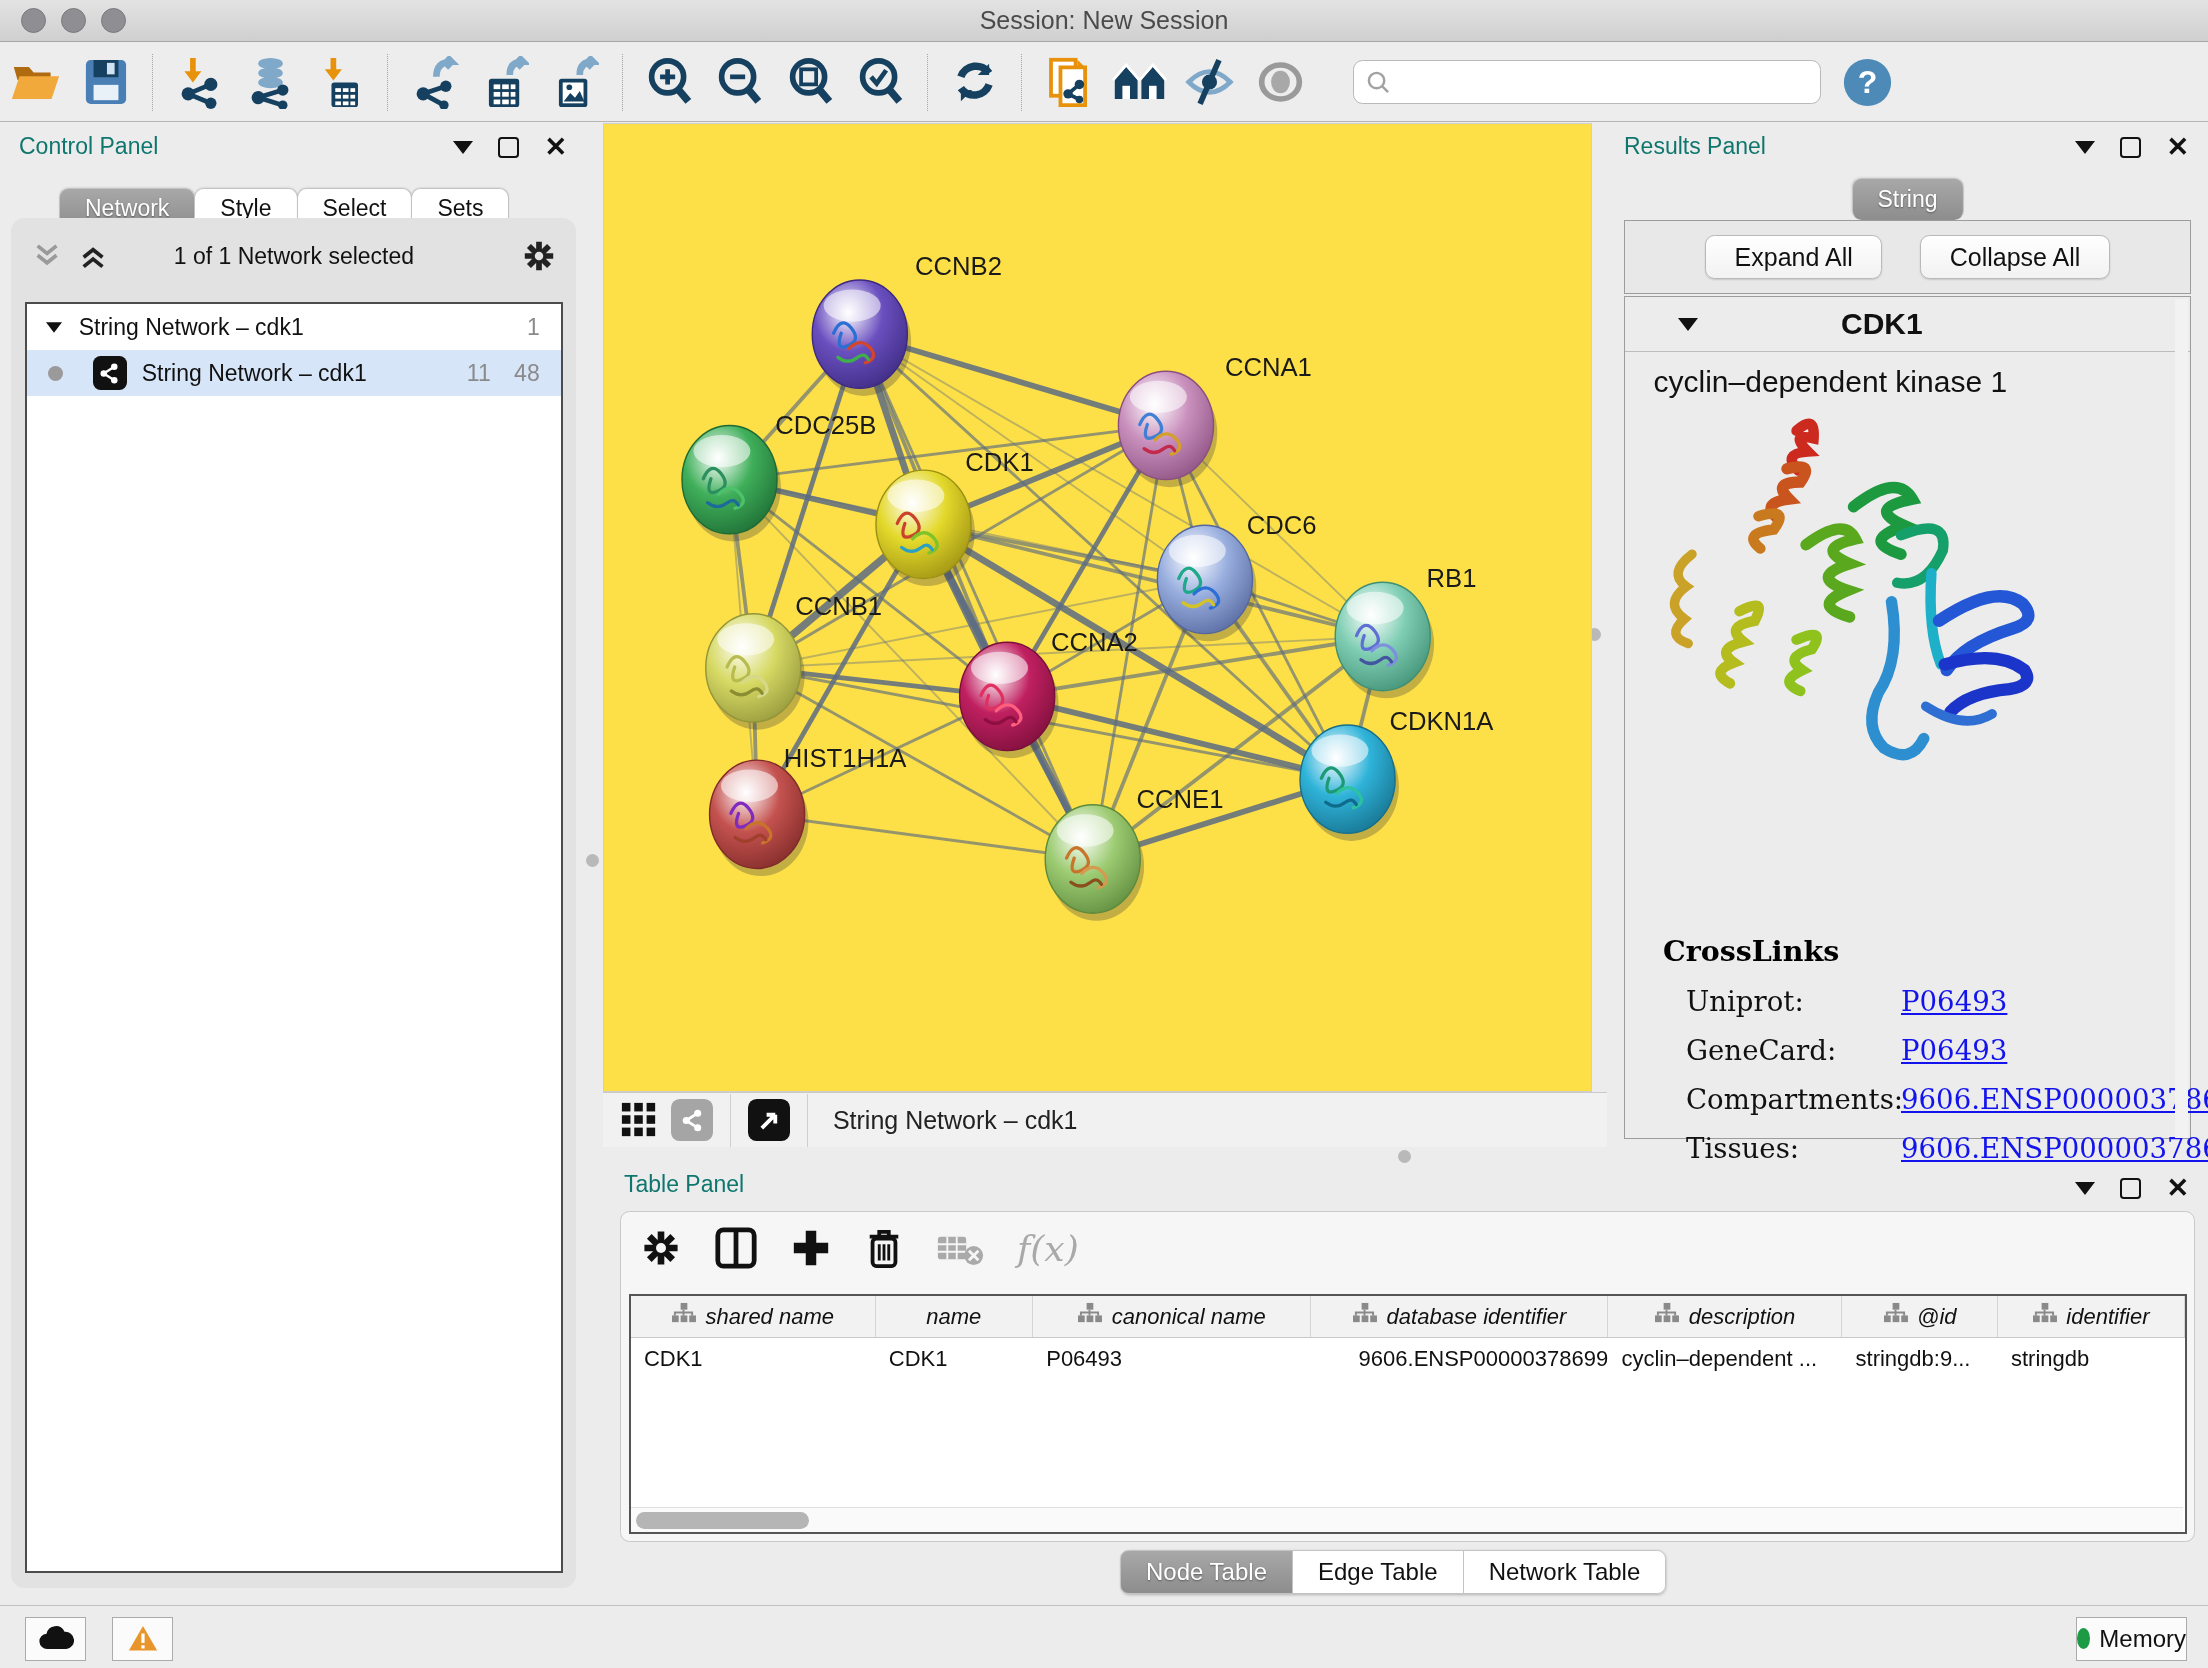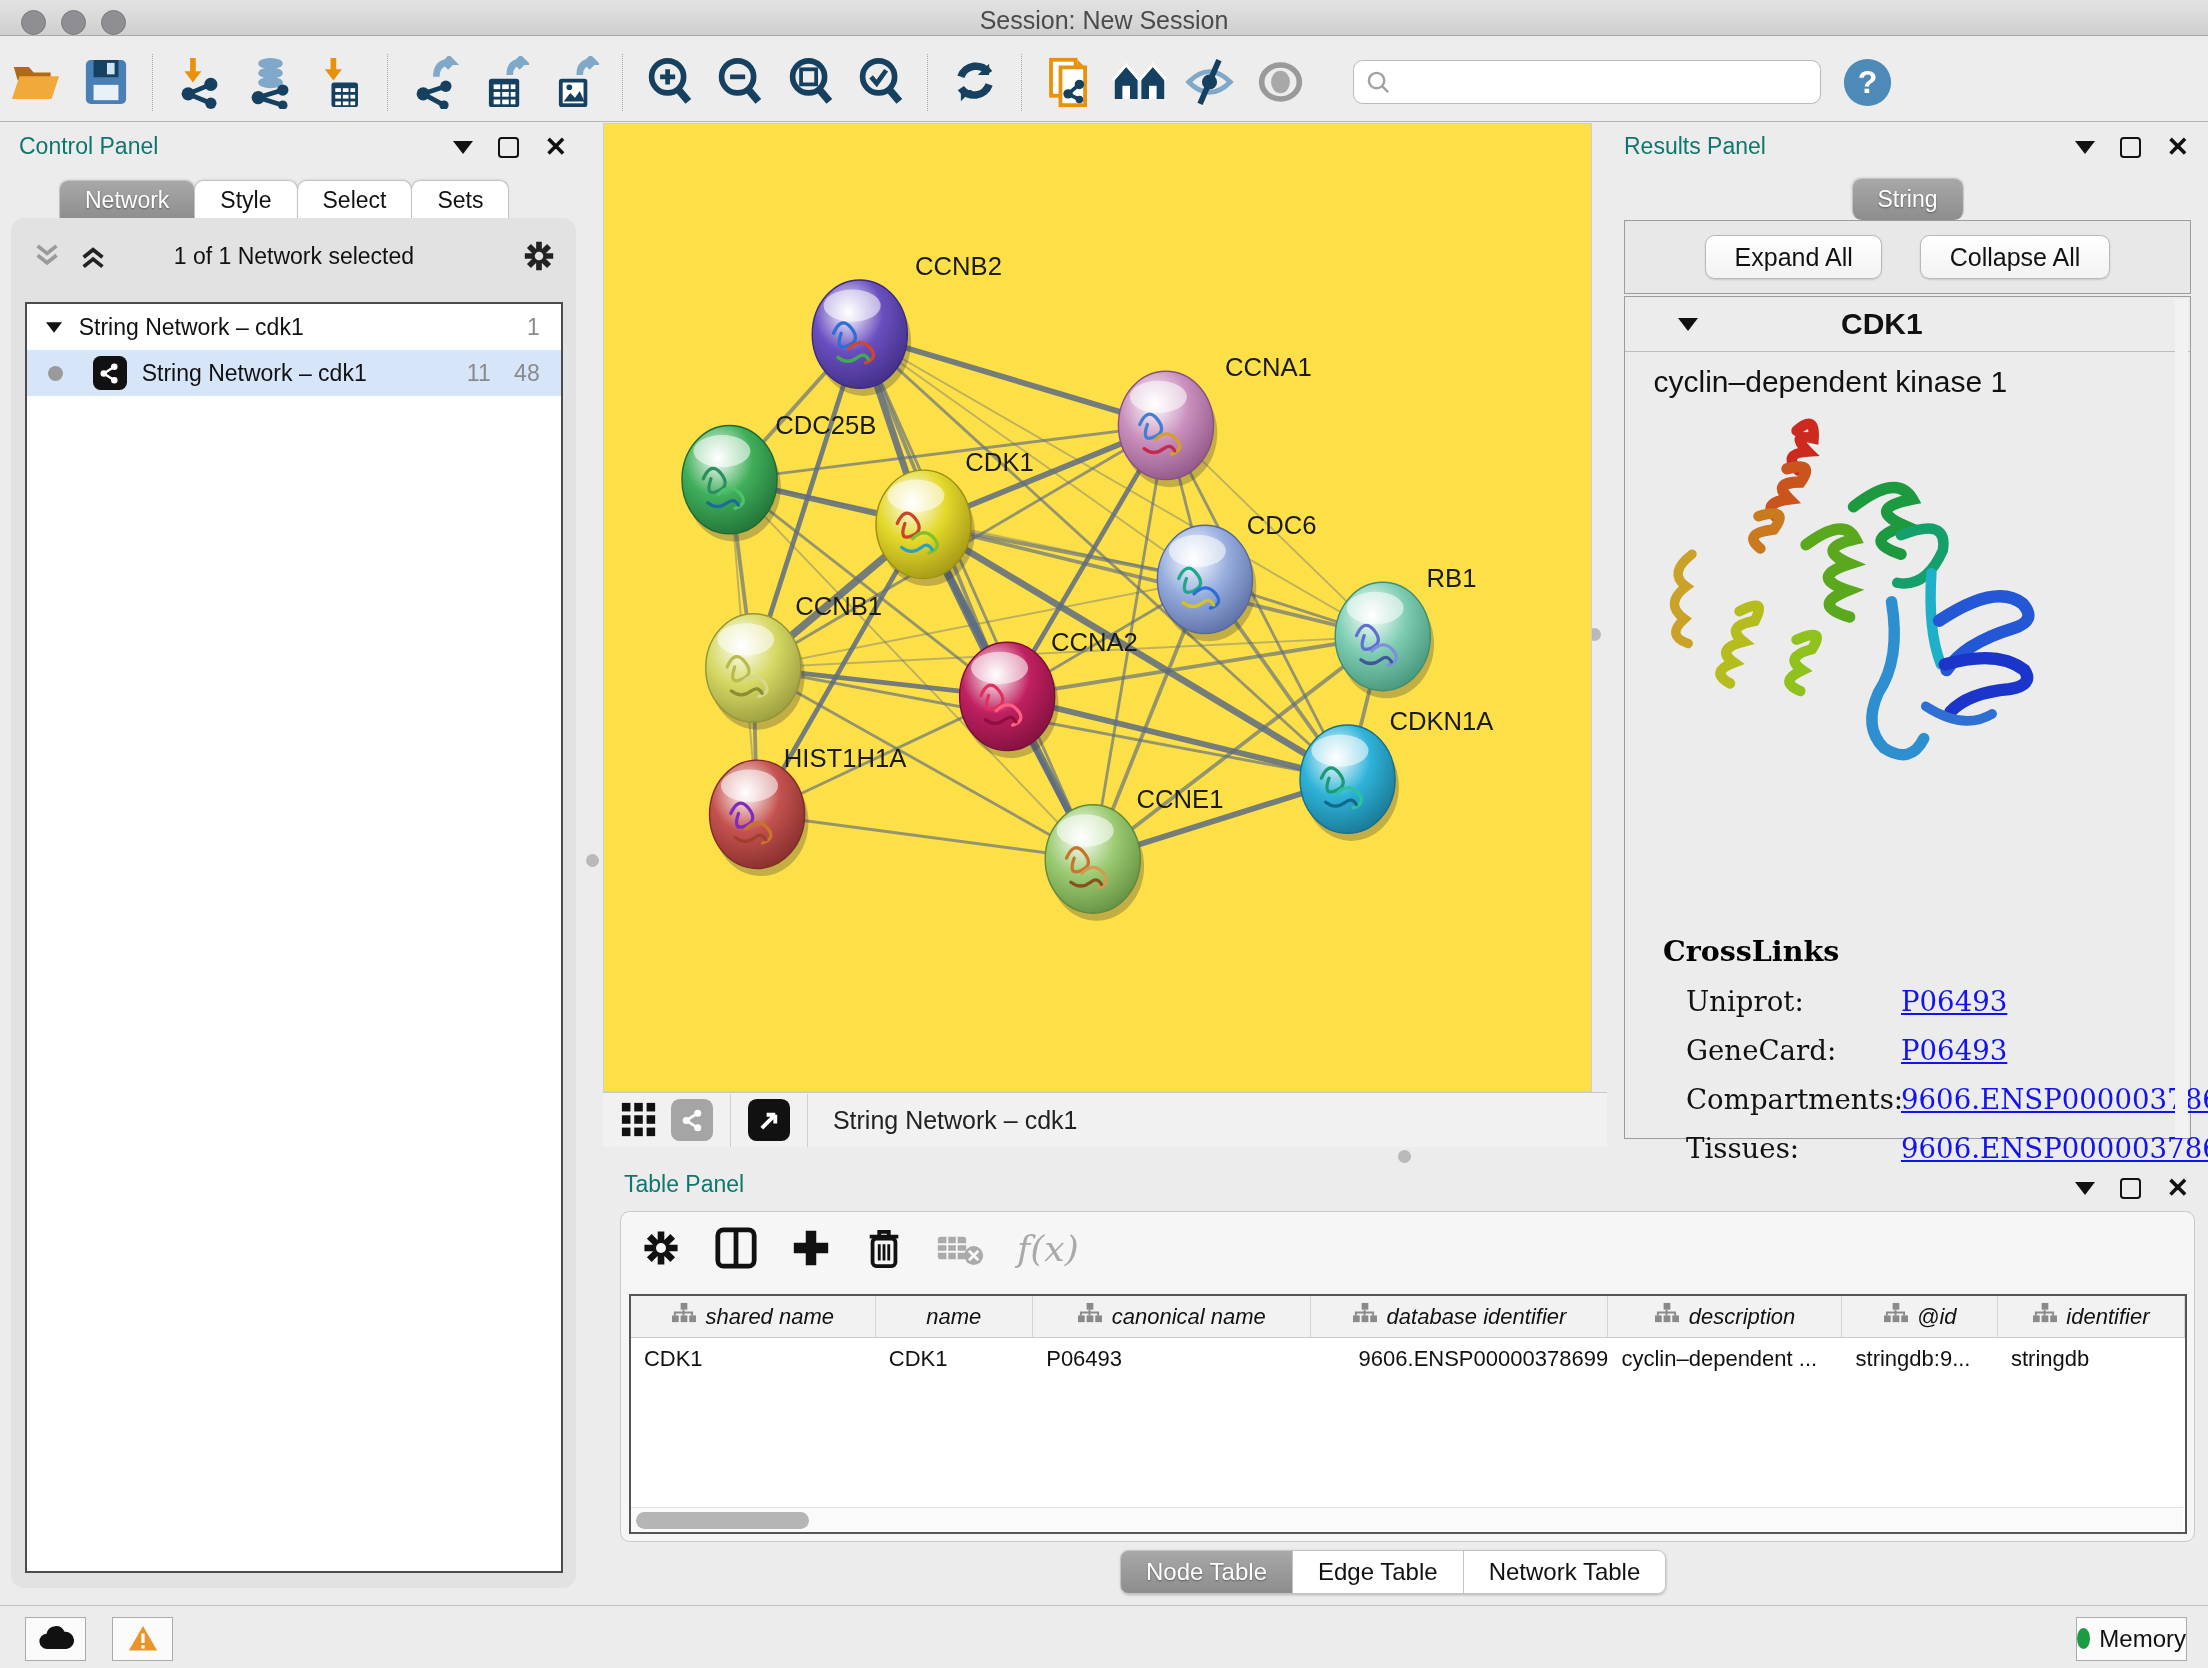--- a/index.html
+++ b/index.html
@@ -1,23 +1,23 @@
 <!DOCTYPE html>
 <html style="font-size:15px"><head>
 <meta charset="utf-8">
 <style>
   * { margin:0; padding:0; box-sizing:border-box; }
   html,body { width:2208px; height:1668px; font-family:"Liberation Sans",sans-serif; background:#ececec; overflow:hidden; }
   .abs { position:absolute; }
   #window { position:relative; width:2208px; height:1668px; background:#ececec; }
 
   
-  #titlebar { left:0; top:0; width:2208px; height:36px;
+  #titlebar { left:0; top:0; width:2208px; height:42px;
     background:linear-gradient(#e3e3e3,#cfcfcf); border-bottom:1px solid #a8a8a8;
-    display:flex; align-items:flex-end; }
+    display:flex; align-items:center; }
   .traffic { width:25px; height:25px; border-radius:50%; background:#8f8f93; border:1px solid #7a7a7e; margin-left:15px; }
   .traffic:first-child { margin-left:21px; }
   #window-title { position:absolute; left:0; right:0; text-align:center; font-size:25px; color:#4b4b4b; }
 
   
   #toolbar { left:0; top:43px; width:2208px; height:79px; background:#ededed;
     border-bottom:1px solid #b5b5b5; display:flex; align-items:center; }
   .tb-btn { width:59px; height:59px; display:flex; align-items:center; justify-content:center; margin:0 5.7px; }
   .tb-sep { width:0; height:57px; border-left:1.9px dotted #a5a5a5; margin:0 11.4px; }
   #search-wrap { margin-left:38px; width:468px; height:44px; background:#fff; border:1px solid #b9b9b9;
@@ -29,21 +29,21 @@
   .panel-header { font-size:23px; color:#0f766e; }
   .panel-ctrls { display:flex; align-items:center; gap:25px; }
   .tri-down { width:0; height:0; border-left:10.5px solid transparent; border-right:10.5px solid transparent; border-top:13.3px solid #111; }
   .float-box { width:21px; height:21px; border:2.9px solid #111; border-radius:3.8px; }
   .x-glyph { font-size:27px; font-weight:bold; color:#111; line-height:1; }
 
   
   #control-panel { left:0; top:123px; width:588px; height:1482px; background:#ececec; }
   #cp-header { position:absolute; left:19px; top:9.5px; }
   #cp-ctrls { position:absolute; right:21px; top:11.4px; }
-  .tab-row { position:absolute; display:flex; }
+  .tab-row { position:absolute; display:flex;margin-top:8px; }
   .tab { height:40px; padding:0 25px; font-size:23px; display:flex; align-items:center; justify-content:center;
     background:#fff; color:#111; border:1px solid #c3c3c3; border-bottom:none; border-radius:9.5px 9.5px 0 0; margin-right:-1px;
     box-shadow:0 -1px 1.9px rgba(0,0,0,.08); }
   .tab.selected { background:linear-gradient(#a8a8a8,#8d8d8d); color:#fff; text-shadow:0 1px 1.9px rgba(0,0,0,.4); }
   #cp-body { position:absolute; left:11.4px; top:95px; width:565px; height:1370px; background:#e2e2e2; border-radius:13.3px; }
   #cp-sel-row { position:absolute; left:0; top:17px; width:100%; height:42px; display:flex; align-items:center; }
   #cp-sel-text { position:absolute; left:0; right:0; text-align:center; font-size:23px; color:#111; }
   #net-list { position:absolute; left:13.3px; top:84px; width:538px; height:1271px; background:#fff; border:2.9px solid #4c4c4c; }
   .tree-row { height:46px; display:flex; align-items:center; font-size:23px; color:#111; position:relative; }
   .tree-row .count { position:absolute; color:#8a8a8a; }

